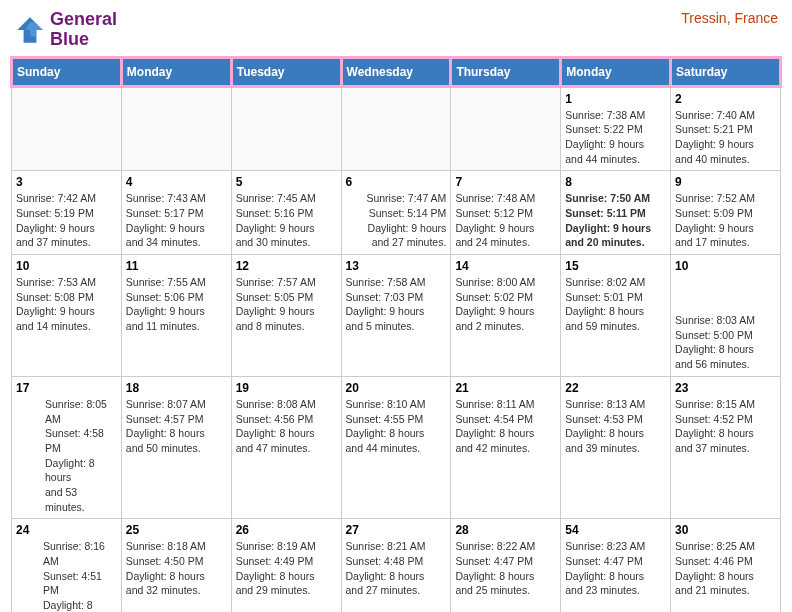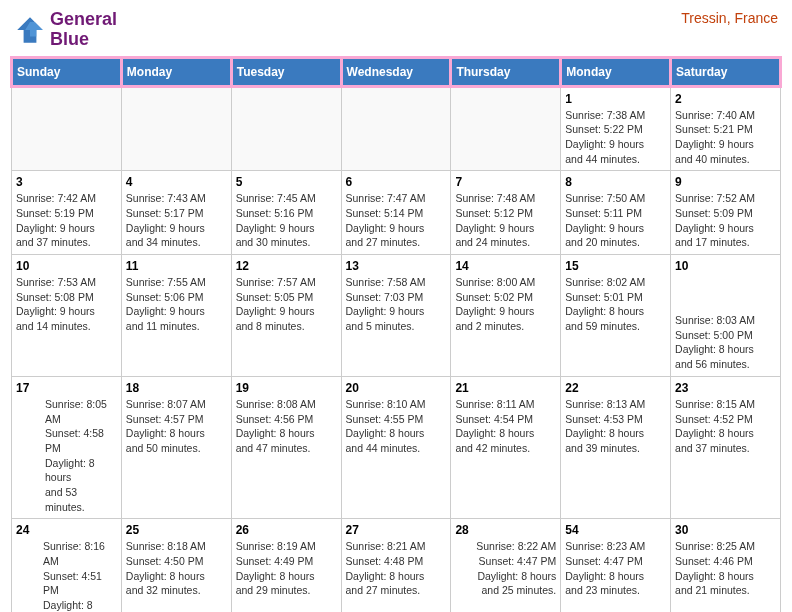--- a/index.html
+++ b/index.html
@@ -156,35 +156,35 @@
         </td>
         <td>
           <span class="day-num">5</span>
           <div class="day-info" style="white-space: pre-line;">Sunrise: 7:45 AM
 Sunset: 5:16 PM
 Daylight: 9 hours
 and 30 minutes.</div>
         </td>
         <td>
           <span class="day-num">6</span>
-          <div class="day-info" style="white-space: pre-line;">Sunrise: 7:47 AM
+          <div class="day-info" style="white-space: pre-line; text-align: right;">Sunrise: 7:47 AM
 Sunset: 5:14 PM
 Daylight: 9 hours
 and 27 minutes.</div>
         </td>
         <td>
           <span class="day-num">7</span>
           <div class="day-info" style="white-space: pre-line;">Sunrise: 7:48 AM
 Sunset: 5:12 PM
 Daylight: 9 hours
 and 24 minutes.</div>
         </td>
         <td>
           <span class="day-num">8</span>
-          <div class="day-info" style="white-space: pre-line;">Sunrise: 7:50 AM
+          <div class="day-info" style="white-space: pre-line; font-weight: bold;">Sunrise: 7:50 AM
 Sunset: 5:11 PM
 Daylight: 9 hours
 and 20 minutes.</div>
         </td>
         <td>
           <span class="day-num">9</span>
           <div class="day-info" style="white-space: pre-line;">Sunrise: 7:52 AM
 Sunset: 5:09 PM
 Daylight: 9 hours
 and 17 minutes.</div>
@@ -316,21 +316,21 @@
         </td>
         <td>
           <span class="day-num">27</span>
           <div class="day-info" style="white-space: pre-line;">Sunrise: 8:21 AM
 Sunset: 4:48 PM
 Daylight: 8 hours
 and 27 minutes.</div>
         </td>
         <td>
           <span class="day-num">28</span>
-          <div class="day-info" style="white-space: pre-line; text-align: right;">Sunrise: 8:22 AM
+          <div class="day-info" style="white-space: pre-line;">Sunrise: 8:22 AM
 Sunset: 4:47 PM
 Daylight: 8 hours
 and 25 minutes.</div>
         </td>
         <td>
           <span class="day-num">54</span>
           <div class="day-info" style="white-space: pre-line;">Sunrise: 8:23 AM
 Sunset: 4:47 PM
 Daylight: 8 hours
 and 23 minutes.</div>

